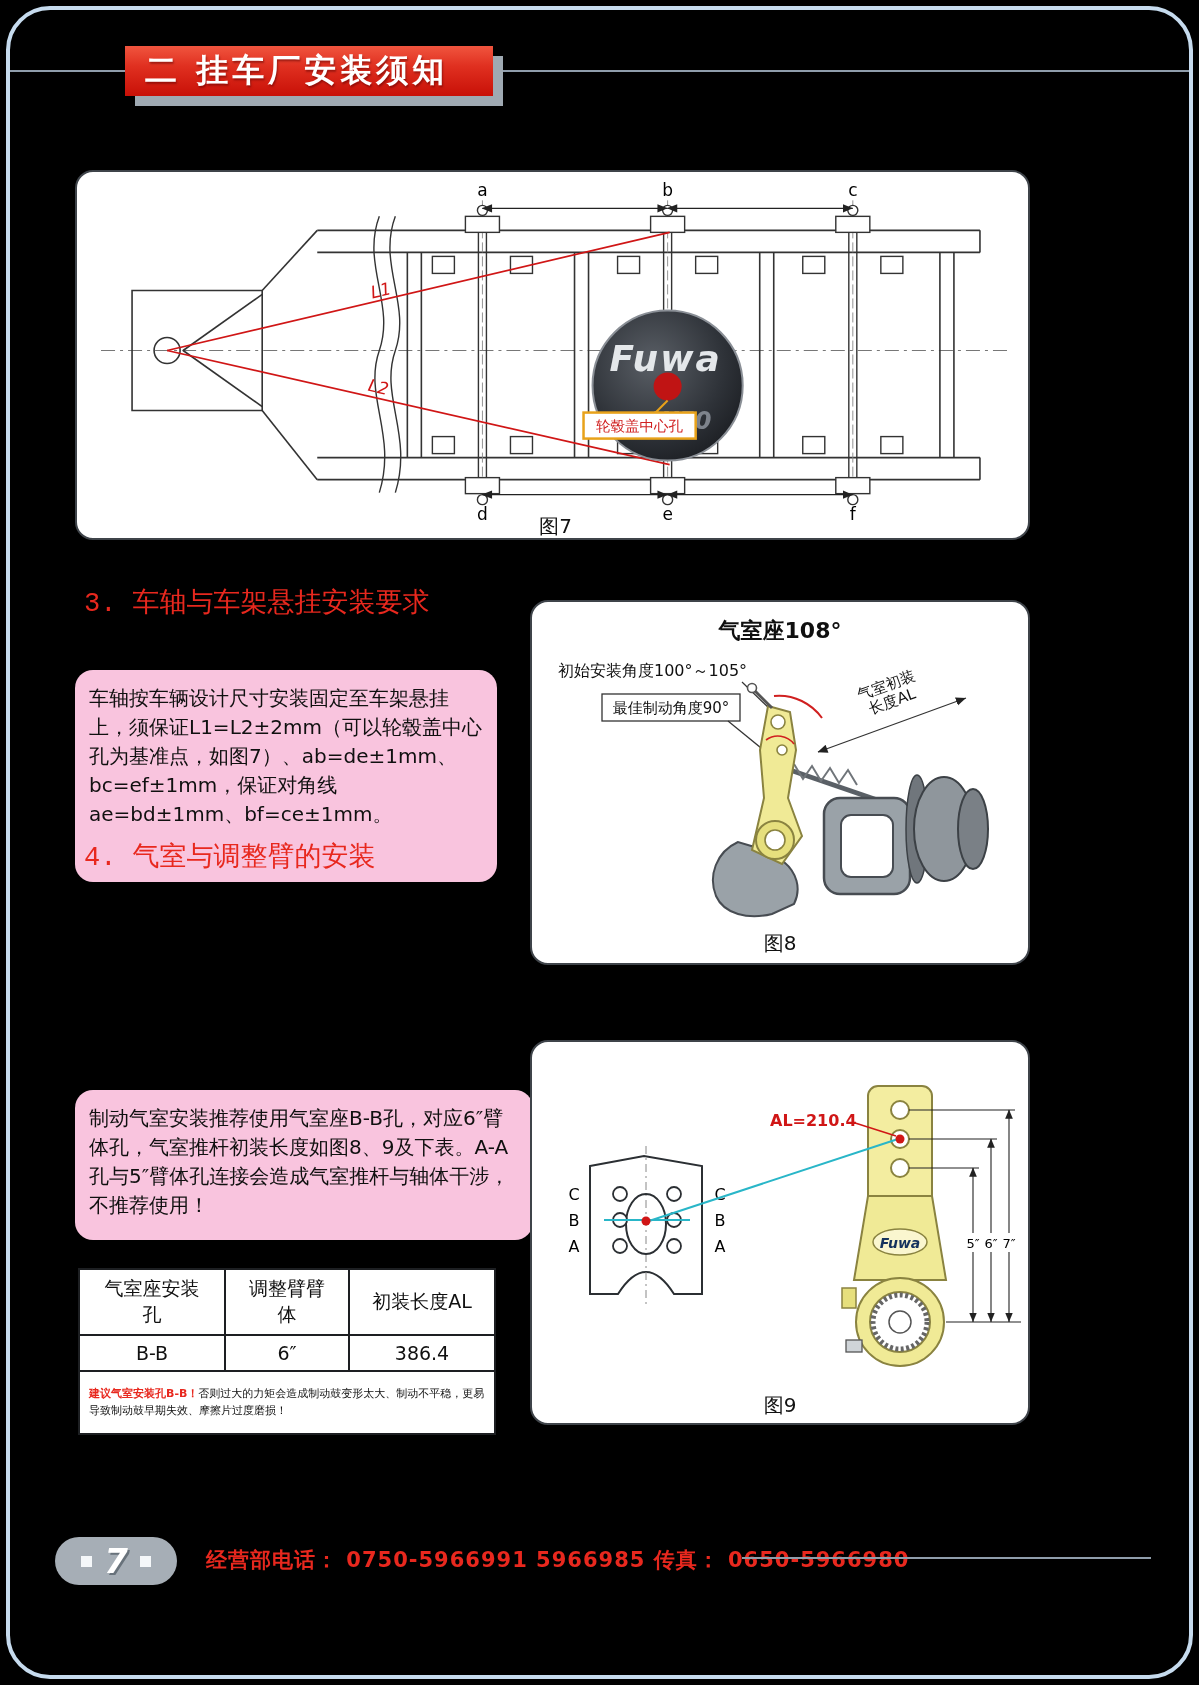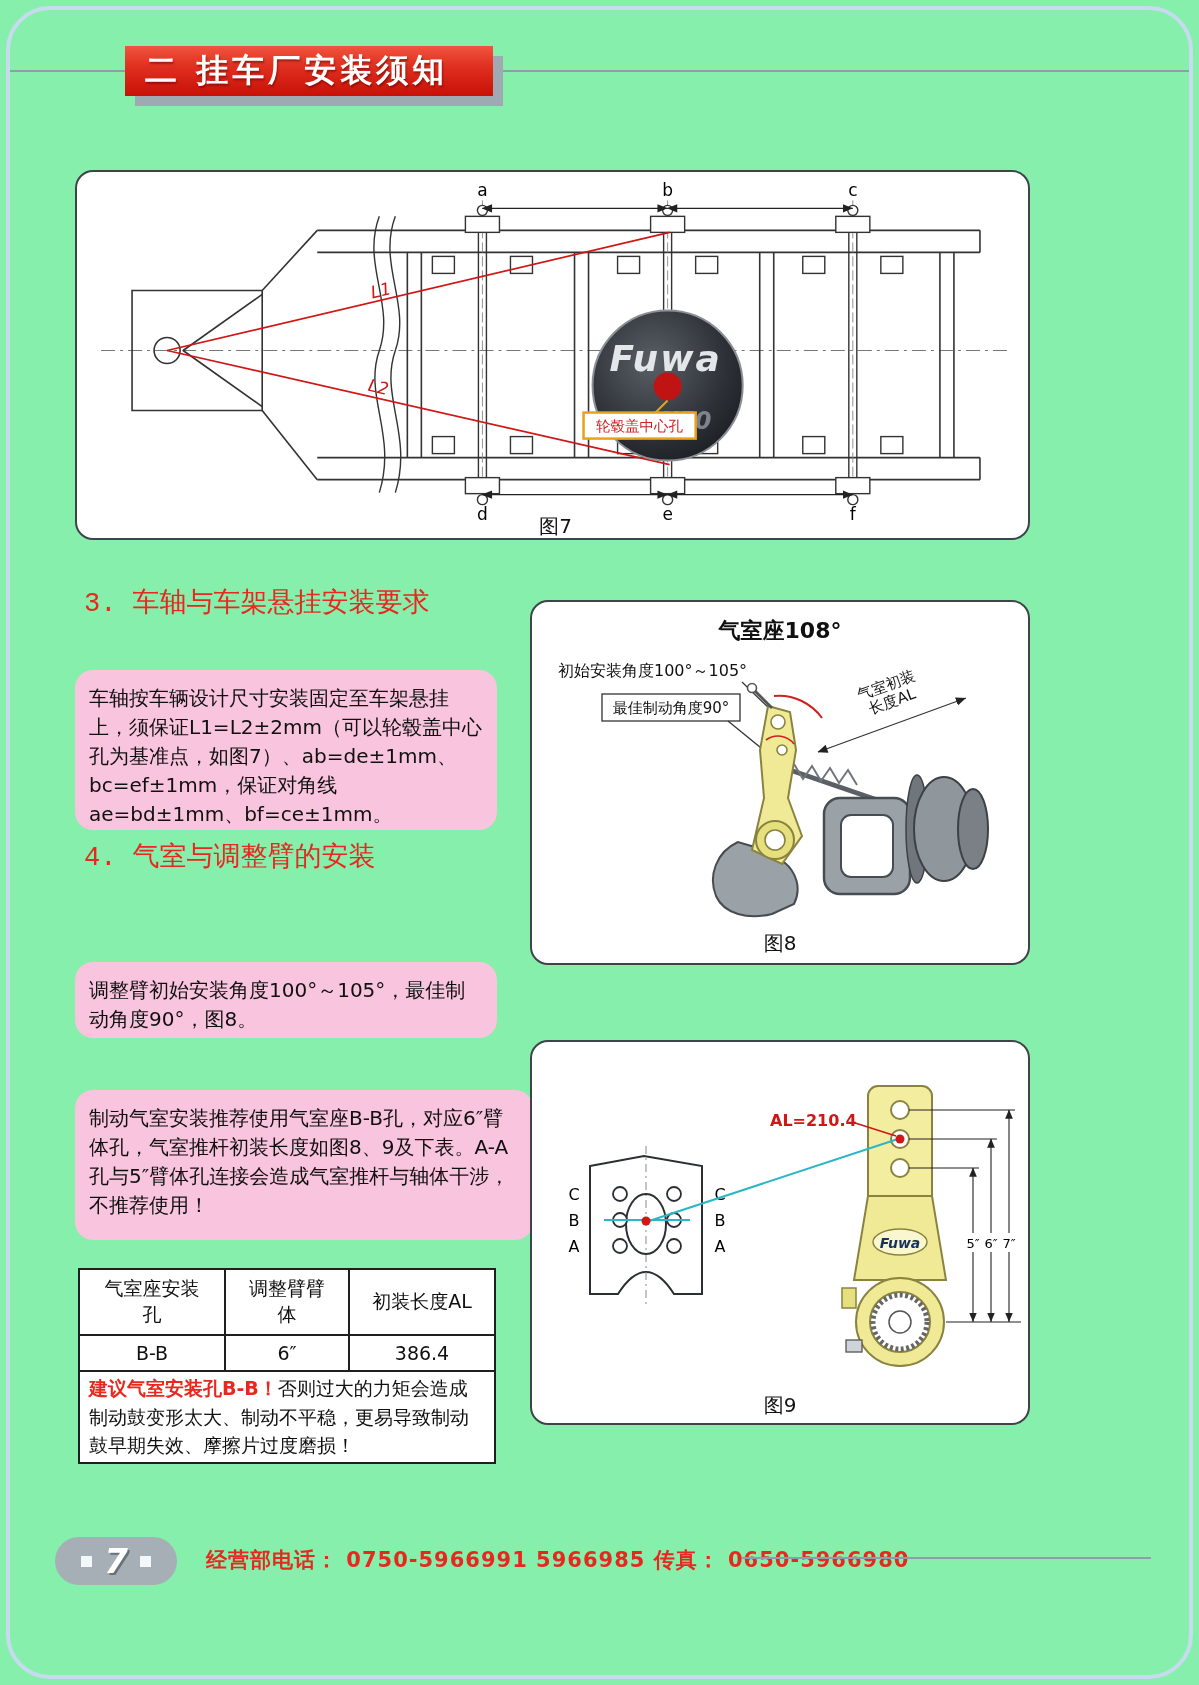--- a/index.html
+++ b/index.html
@@ -1,18 +1,18 @@
 <!DOCTYPE html>
 <html><head>
 <meta charset="utf-8">
 <style>
   * { margin:0; padding:0; box-sizing:border-box; }
   html,body { background:#fff; }
   body { font-family:"DejaVu Sans","Liberation Sans",sans-serif; color:#111; }
-  .page { position:relative; width:1199px; height:1685px; background:#86efac; overflow:hidden; }
+  .page { position:relative; width:1199px; height:1685px; background:#000000; overflow:hidden; }
   .page-frame { position:absolute; inset:6px; border:4px solid #c6dbee; border-radius:44px; pointer-events:none; }
 
   .header-rule { position:absolute; left:10px; right:10px; top:70px; height:2px; background:#8f9dab; }
   .banner { position:absolute; left:125px; top:46px; width:368px; height:50px;
             background:linear-gradient(180deg,#f0553e 0%, #e03020 40%, #c81007 100%);
             box-shadow:10px 10px 0 #9fa9b2; display:flex; align-items:center; padding-left:20px; z-index:3; }
   .banner-title { color:#fff; font-size:32px; font-weight:bold; letter-spacing:4px; text-shadow:1px 2px 2px rgba(90,0,0,.5); white-space:nowrap; }
 
   .figbox { position:absolute; background:#fff; border:2.5px solid #3f444a; border-radius:18px; overflow:hidden; }
   .fig7 { left:75px;  top:170px;  width:955px; height:370px; }
@@ -20,28 +20,28 @@
   .fig9 { left:530px; top:1040px; width:500px; height:385px; }
   .figbox svg { position:absolute; inset:0; width:100%; height:100%; }
   svg text { font-family:"DejaVu Sans","Liberation Sans",sans-serif; }
 
   .heading { position:absolute; color:#e8281e; font-size:27px; white-space:nowrap;font-family:Liberation Mono, monospace; }
   .h3 { left:84px; top:584px; }
   .h4 { left:84px; top:838px; }
 
   .pinkbox { position:absolute; background:#f9c4de; border-radius:18px; padding:14px 14px;
              font-size:20px; line-height:1.45; color:#101010; }
-  .pb1 { left:75px; top:670px; width:422px; height:160px; }
+  .pb1 { left:75px; top:670px; width:422px; height:212px; }
   .pb2 { left:75px; top:962px; width:422px; height:76px; }
   .pb3 { left:75px; top:1090px; width:458px; height:150px; }
 
   .spec-table { position:absolute; left:78px; top:1268px; width:416px; border-collapse:collapse;
                 background:#fff; font-size:19px; color:#101010; table-layout:fixed; }
   .spec-table th, .spec-table td { border:2px solid #1d1f22; text-align:center; padding:6px 16px; font-weight:normal; }
-  .spec-table .note-cell { text-align:left; font-size:19px; line-height:1.5; padding:2px 9px; }
+  .spec-table .note-cell { text-align:left; font-size:11px; line-height:1.5; padding:14px 9px; }
   .note-red { color:#e8281e; font-weight:bold; }
 
   .page-pill { position:absolute; left:55px; top:1537px; width:122px; height:48px; background:#a6aeb6;
                border-radius:24px; display:flex; align-items:center; justify-content:center; gap:12px; }
   .page-pill .sq { width:11px; height:11px; background:#f4f7f9; display:inline-block; }
   .page-pill .pagenum { color:#fff; font-size:34px; font-weight:bold; font-style:italic;
                         text-shadow:2px 2px 0 #68727b; line-height:1; }
   .footer-contact { position:absolute; left:206px; top:1546px; color:#e8281e; font-size:21px;
                     font-weight:bold; letter-spacing:1px; white-space:nowrap; }
   .footer-rule { position:absolute; left:742px; right:48px; top:1557px; height:2px; background:#8f9dab; }
@@ -227,21 +227,20 @@
         <path d="M234,138 a20,20 0 0 1 28,4" fill="none" stroke="#d02020" stroke-width="1.6"></path>
         <line x1="222" y1="88" x2="240" y2="106" stroke="#555" stroke-width="3"></line>
         <circle cx="220" cy="86" r="4.5" fill="#fff" stroke="#555" stroke-width="1.6"></circle>
       </g>
 
       <text x="248" y="348" text-anchor="middle" font-size="20" fill="#111">图8</text>
     </svg>
   </div>
 
   <div class="heading h4">4. 气室与调整臂的安装</div>
-  <div class="pinkbox pb2">调整臂初始安装角度100°～105°，最佳制动角度90°，图8。</div>
   <div class="pinkbox pb3">制动气室安装推荐使用气室座B-B孔，对应6″臂体孔，气室推杆初装长度如图8、9及下表。A-A孔与5″臂体孔连接会造成气室推杆与轴体干涉，不推荐使用！</div>
 
   <table class="spec-table">
     <colgroup>
         <col style="width:146px">
         <col style="width:124px">
         <col style="width:146px">
       </colgroup>
     <thead>
       <tr>

